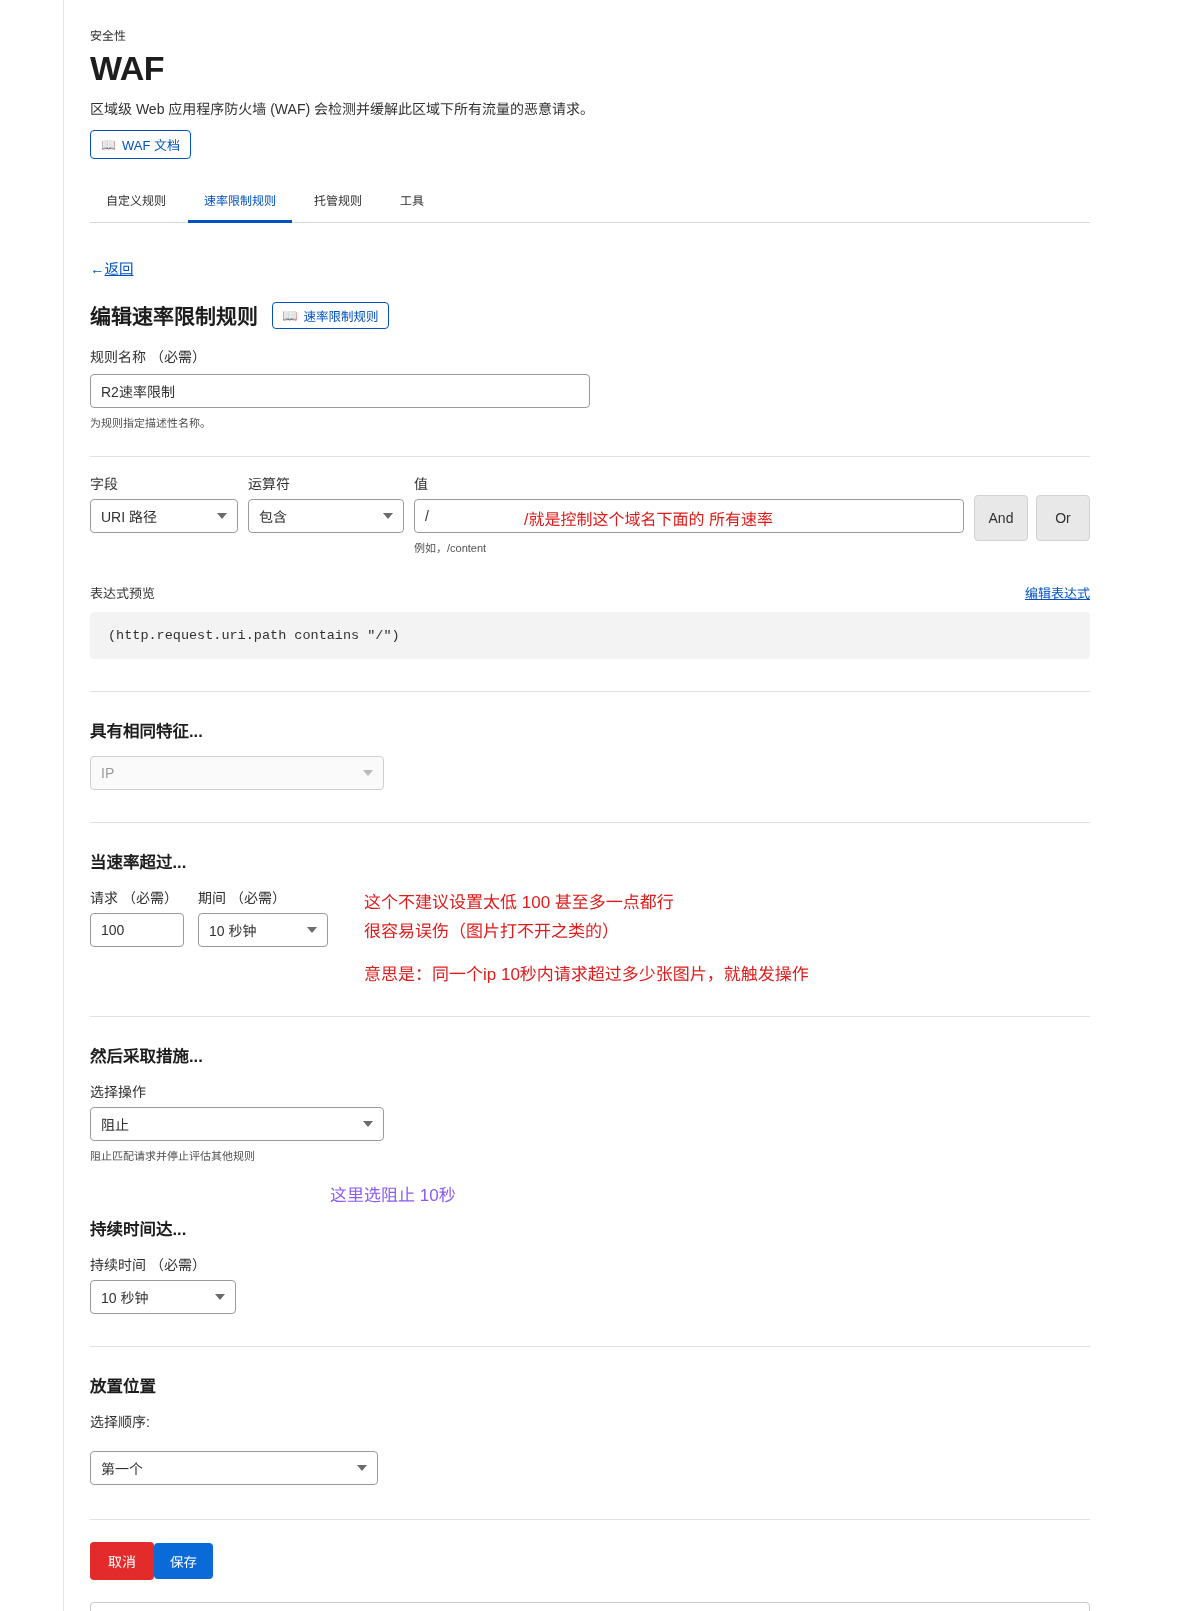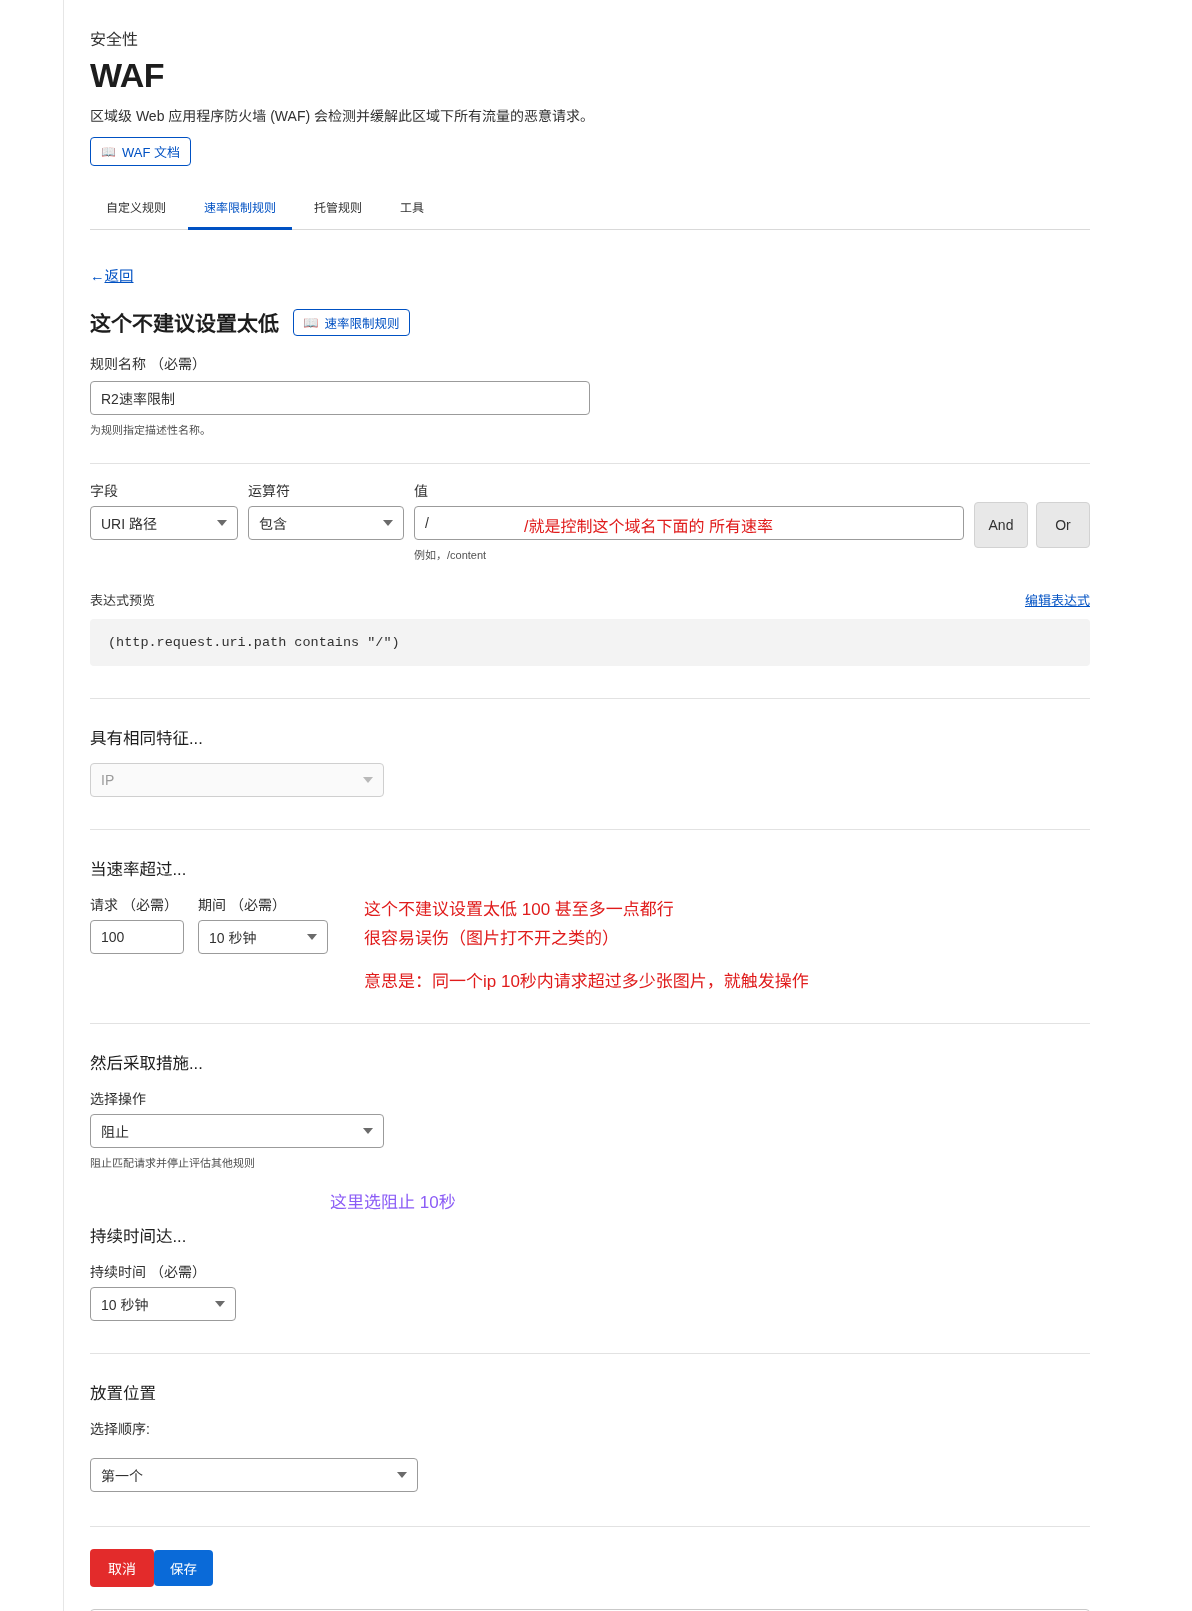--- a/index.html
+++ b/index.html
@@ -14,21 +14,21 @@
     position: relative;
   }
   .left-rail {
     position: absolute; left: 0; top: 0; width: 64px; height: 1611px;
     background: #ffffff; border-right: 1px solid #e6e6e6;
   }
   .page {
     margin-left: 90px; width: 1000px; padding-top: 26px;
   }
   
-  .eyebrow { font-size: 16px; color: #313131; margin-bottom: 6px; }
+  .eyebrow { font-size: 12px; color: #313131; margin-bottom: 6px; }
   h1.title {
     font-size: 34px; font-weight: bold; margin: 0 0 10px 0;
     letter-spacing: -0.5px; color: #1d1d1d;
   }
   .subtitle { font-size: 14px; color: #313131; margin-bottom: 12px; }
   .doc-pill {
     display: inline-flex; align-items: center; gap: 6px;
     border: 1px solid #0051c3; color: #0051c3; background: #fff;
     border-radius: 4px; padding: 4px 10px; font-size: 13px;
     cursor: pointer;
@@ -72,21 +72,21 @@
     cursor: pointer; user-select: none;
   }
   .select .caret {
     width: 0; height: 0; margin-left: 8px;
     border-left: 5px solid transparent; border-right: 5px solid transparent;
     border-top: 6px solid #6b6b6b;
   }
   .select.disabled { background: #fafafa; border-color: #cfcfcf; color: #9b9b9b; }
   .select.disabled .caret { border-top-color: #b9b9b9; }
   hr.sep { border: none; border-top: 1px solid #e2e2e2; margin: 26px 0 0 0; }
-  .sec-title { font-size: 16.5px; font-weight: normal; margin: 26px 0 14px 0; color: #1d1d1d; }
+  .sec-title { font-size: 16.5px; font-weight: bold; margin: 26px 0 14px 0; color: #1d1d1d; }
   
   .name-input { width: 500px; margin-top: 2px; }
   
   .builder { display: flex; gap: 10px; align-items: flex-start; margin-top: 16px; }
   .bcol-field { width: 148px; }
   .bcol-op { width: 156px; }
   .bcol-val { flex: 1; }
   .builder .select, .builder input.text { width: 100%; }
   .andor { display: flex; gap: 8px; margin-top: 22px; }
   .btn-grey {
@@ -113,21 +113,21 @@
   
   .rate-row { display: flex; gap: 14px; align-items: flex-start; }
   .req-col { width: 94px; }
   .per-col { width: 130px; }
   .req-col input.text, .per-col .select { width: 100%; }
   .annot-block { color: #e01b1b; font-size: 17px; line-height: 1.7; }
   .rate-annot { position: relative; margin-left: 22px; padding-top: 2px; }
   
   .action-select { width: 294px; }
   .dur-select { width: 146px; }
-  .order-select { width: 328px; margin-top: 20px; }
+  .order-select { width: 288px; margin-top: 20px; }
   .annot-action { color: #8b5cf6; font-size: 17px; margin: 18px 0 0 240px; }
   
   .footer-sep { border: none; border-top: 1px solid #e2e2e2; margin: 34px 0 22px 0; }
   .footer-row { display: flex; align-items: center; }
   .btn-cancel {
     background: #e32b2b; color: #fff; border: none; border-radius: 4px;
     padding: 9px 18px; font-size: 14px; cursor: pointer; font-family: inherit;
   }
   .btn-save {
     background: #0a6ad8; color: #fff; border: none; border-radius: 4px;
@@ -164,21 +164,21 @@
     <div class="tab">工具</div>
   </div>
 
   
   <div class="back">
     <span class="arrow">←</span><span class="txt">返回</span>
   </div>
 
   
   <div class="edit-head">
-    <h2>这个不建议设置太低</h2>
+    <h2>编辑速率限制规则</h2>
     <div class="rl-pill">
       <span>📖</span>
       <span>速率限制规则</span>
     </div>
   </div>
 
   
   <div style="margin-top:16px;">
     <div class="field-label">规则名称 （必需）</div>
     <input class="text name-input" value="R2速率限制" style="">

